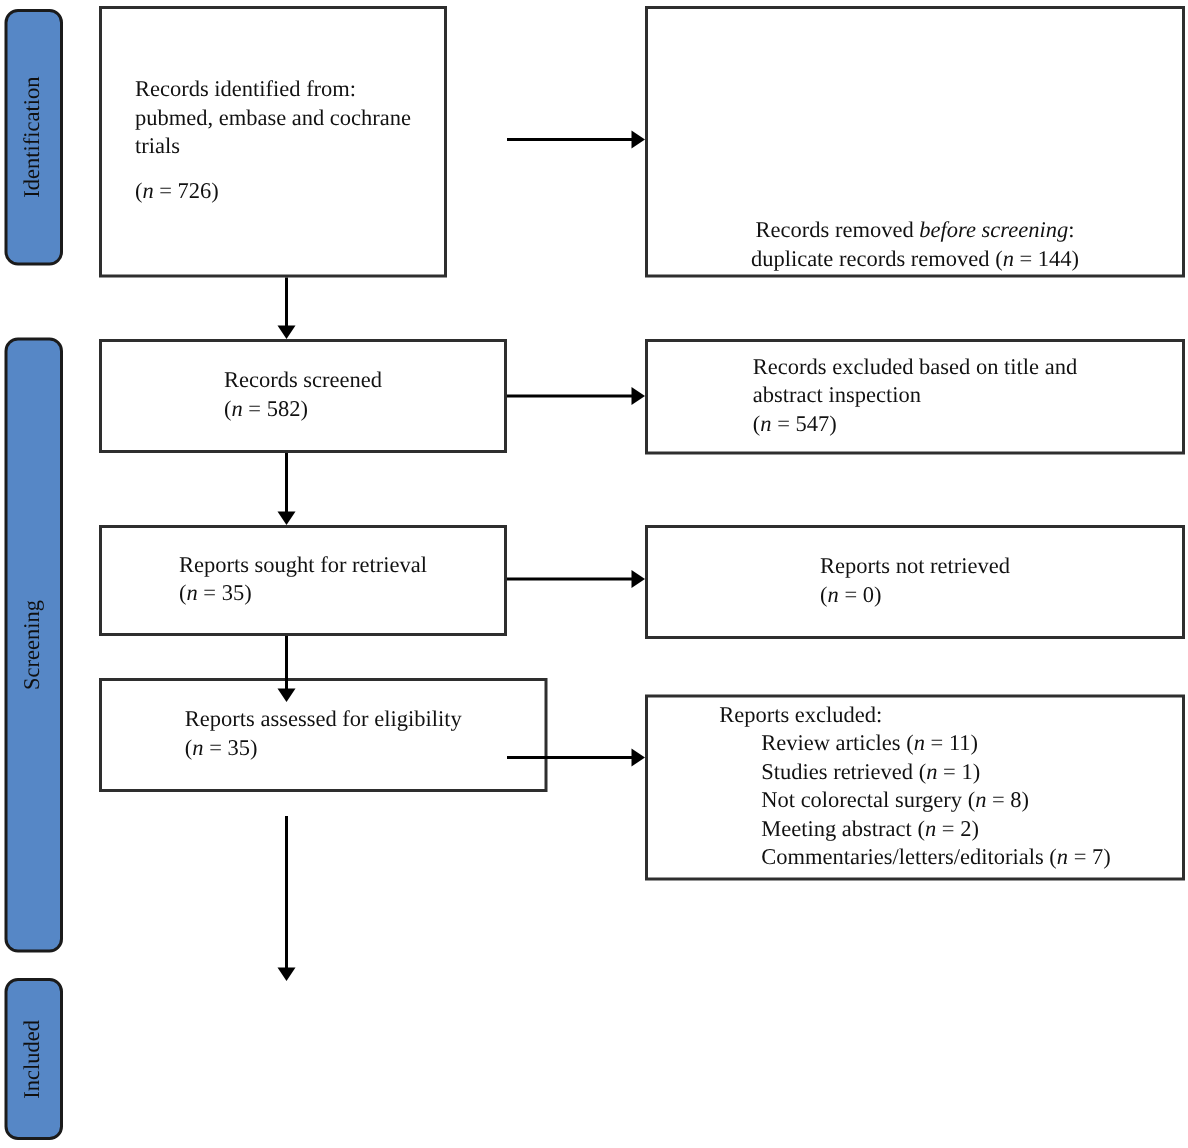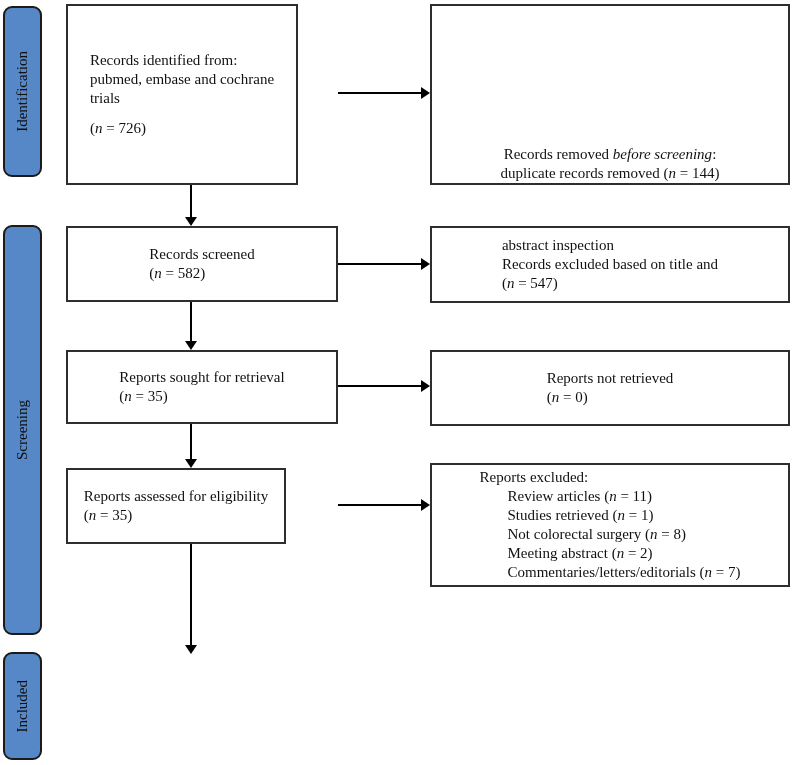--- a/index.html
+++ b/index.html
@@ -57,21 +57,21 @@
   .box-text { text-align: left; }
   .box-text.center { text-align: center; }
   .line { min-height: 19px; }
   .line.gap { margin-top: 11px; }
   .line.indent { padding-left: 28px; }
   .line i { font-style: italic; }
 
   .box-b1 { left: 66px;  top: 4px;   width: 232px; height: 181px; }
   .box-b2 { left: 66px;  top: 226px; width: 272px; height: 76px; }
   .box-b3 { left: 66px;  top: 350px; width: 272px; height: 74px; }
-  .box-b4 { left: 66px;  top: 468px; width: 220px; height: 76px; }
+  .box-b4 { left: 66px;  top: 452px; width: 299px; height: 76px; }
   .box-b5 { left: 66px;  top: 654px; width: 272px; height: 105px; }
   .box-r1 { left: 430px; top: 4px;   width: 360px; height: 181px; align-items: flex-end; }
   .box-r2 { left: 430px; top: 226px; width: 360px; height: 77px; }
   .box-r3 { left: 430px; top: 350px; width: 360px; height: 76px; }
   .box-r4 { left: 430px; top: 463px; width: 360px; height: 124px; }
 
   
   .varrow {
     position: absolute;
     width: 14px;
@@ -172,22 +172,22 @@
     </div>
 
   <div class="box box-r1">
       <div class="box-text center">
         <div class="line"><span>Records removed </span><i>before screening</i><span>:</span></div>
         <div class="line"><span>duplicate records removed (</span><i>n</i><span> = 144)</span></div>
       </div>
     </div>
   <div class="box box-r2">
       <div class="box-text">
+        <div class="line"><span>Records excluded based on title and</span></div>
         <div class="line"><span>abstract inspection</span></div>
-        <div class="line"><span>Records excluded based on title and</span></div>
         <div class="line"><span>(</span><i>n</i><span> = 547)</span></div>
       </div>
     </div>
   <div class="box box-r3">
       <div class="box-text">
         <div class="line"><span>Reports not retrieved</span></div>
         <div class="line"><span>(</span><i>n</i><span> = 0)</span></div>
       </div>
     </div>
   <div class="box box-r4">

